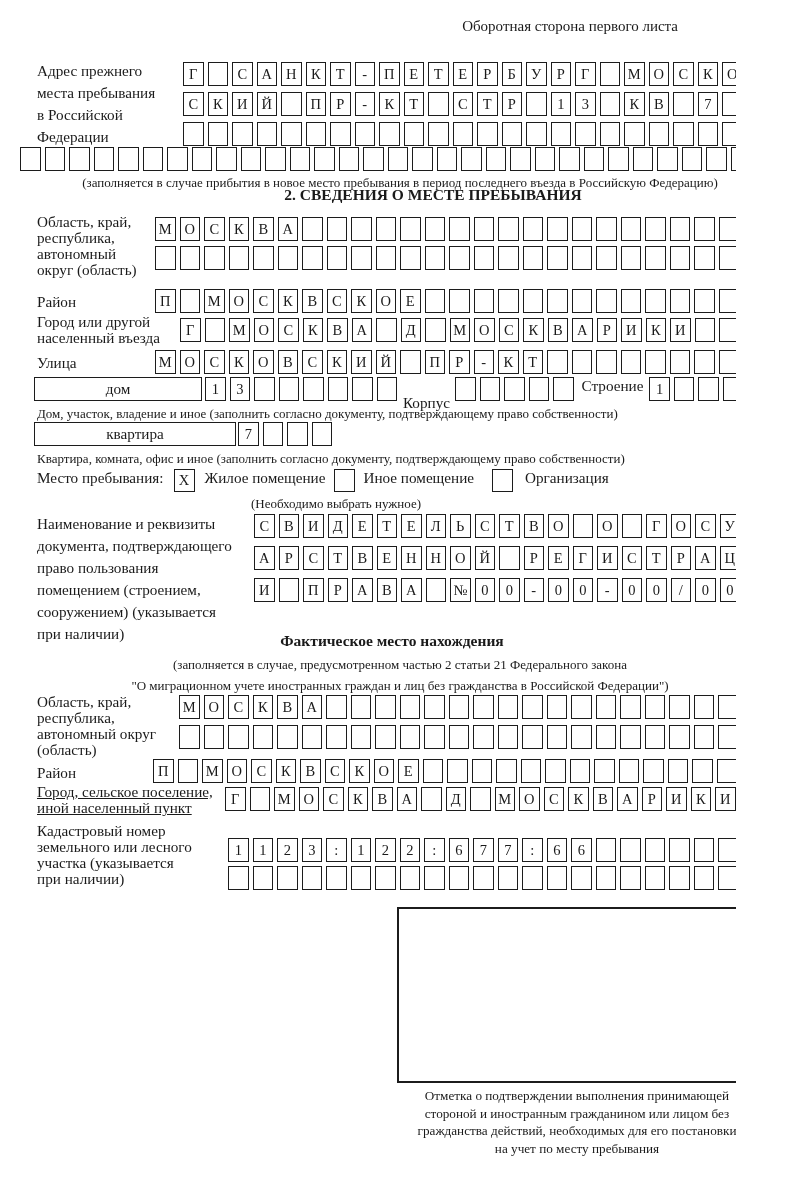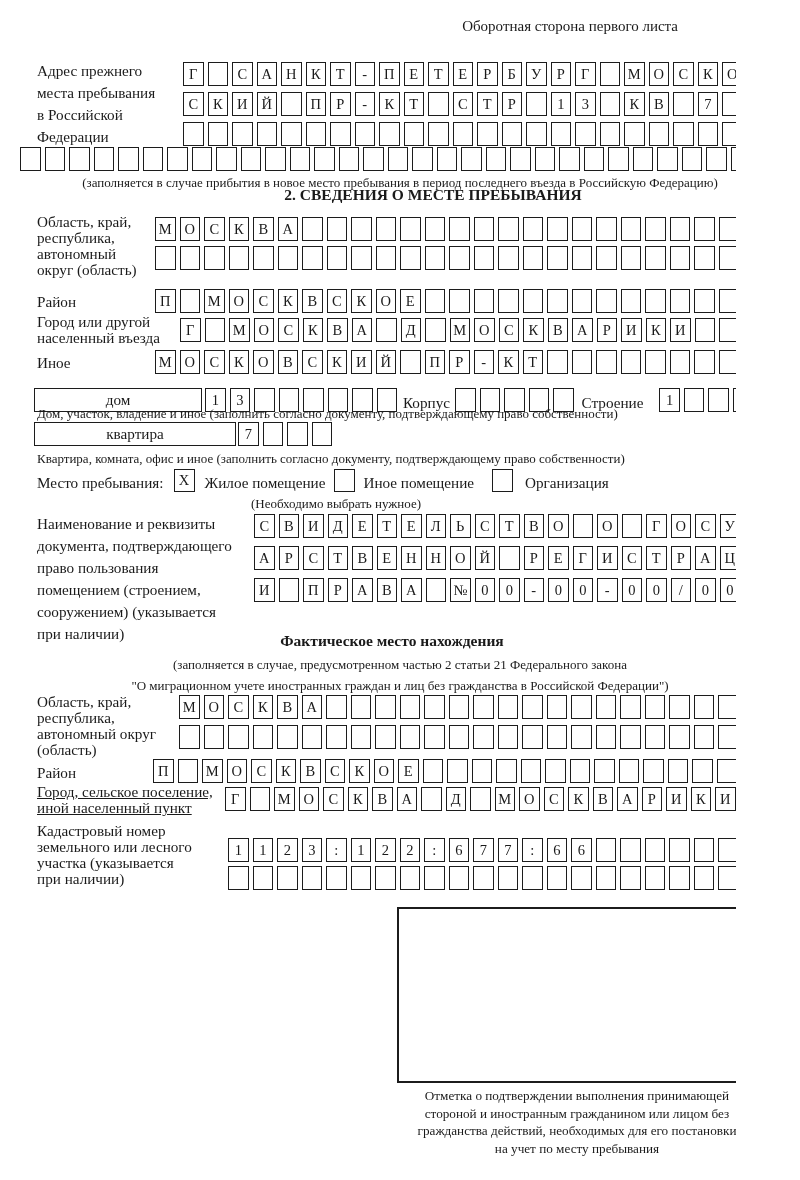--- a/index.html
+++ b/index.html
@@ -8,21 +8,21 @@
   .abs{position:absolute;}
   .label{font-size:15.2px;line-height:22px;white-space:pre-line;}
   .label.tight{line-height:16px;}
   .note{font-size:13px;line-height:17px;white-space:pre-line;}
   .center{text-align:center;}
   .heading{font-size:15.5px;font-weight:bold;}
   .boxrow{display:flex;}
   .cell{width:20.5px;height:24px;border:1.6px solid #1c1c1c;margin-right:4px;
         box-sizing:border-box;display:flex;align-items:center;justify-content:center;
         font-size:14.5px;background:#fff;flex:0 0 auto;}
-  .hrow{display:flex;align-items:flex-end;}
+  .hrow{display:flex;align-items:flex-start;}
   .labelbox{height:24px;border:1.6px solid #1c1c1c;box-sizing:border-box;
         display:flex;align-items:center;justify-content:center;font-size:15.2px;background:#fff;}
   .inline-label{font-size:15.2px;white-space:nowrap;}
   .checkbox{width:21px;height:23px;border:1.6px solid #1c1c1c;box-sizing:border-box;
         display:flex;align-items:center;justify-content:center;font-size:14.5px;background:#fff;flex:0 0 auto;}
   .bigbox{border:2px solid #1c1c1c;background:#fff;box-sizing:border-box;}
   .title{font-size:15px;}
 </style>
 </head>
 <body>
@@ -259,21 +259,21 @@
       <div class="cell">А</div>
       <div class="cell">Р</div>
       <div class="cell">И</div>
       <div class="cell">К</div>
       <div class="cell">И</div>
       <div class="cell"></div>
       <div class="cell"></div>
       <div class="cell"></div>
     </div>
 
-  <div class="abs label" style="left:37px;top:352px;">Иное</div>
+  <div class="abs label" style="left:37px;top:352px;">Улица</div>
   <div class="abs boxrow" style="left:155px;top:350px;">
       <div class="cell">М</div>
       <div class="cell">О</div>
       <div class="cell">С</div>
       <div class="cell">К</div>
       <div class="cell">О</div>
       <div class="cell">В</div>
       <div class="cell">С</div>
       <div class="cell">К</div>
       <div class="cell">И</div>
@@ -308,21 +308,21 @@
         <div class="cell"></div>
       </div>
     <div class="inline-label" style="margin:17px 5px 0 2px;">Корпус</div>
     <div class="boxrow">
         <div class="cell"></div>
         <div class="cell"></div>
         <div class="cell"></div>
         <div class="cell"></div>
         <div class="cell"></div>
       </div>
-    <div class="inline-label" style="margin:0 16px 0 4px;">Строение</div>
+    <div class="inline-label" style="margin:0 6px 0 4px;">Строение</div>
     <div class="boxrow">
         <div class="cell">1</div>
         <div class="cell"></div>
         <div class="cell"></div>
         <div class="cell"></div>
       </div>
   </div>
   <div class="abs note" style="left:37px;top:405px;width:740px;">Дом, участок, владение и иное (заполнить согласно документу, подтверждающему право собственности)</div>
 
   <div class="abs hrow" style="left:34px;top:422px;">

